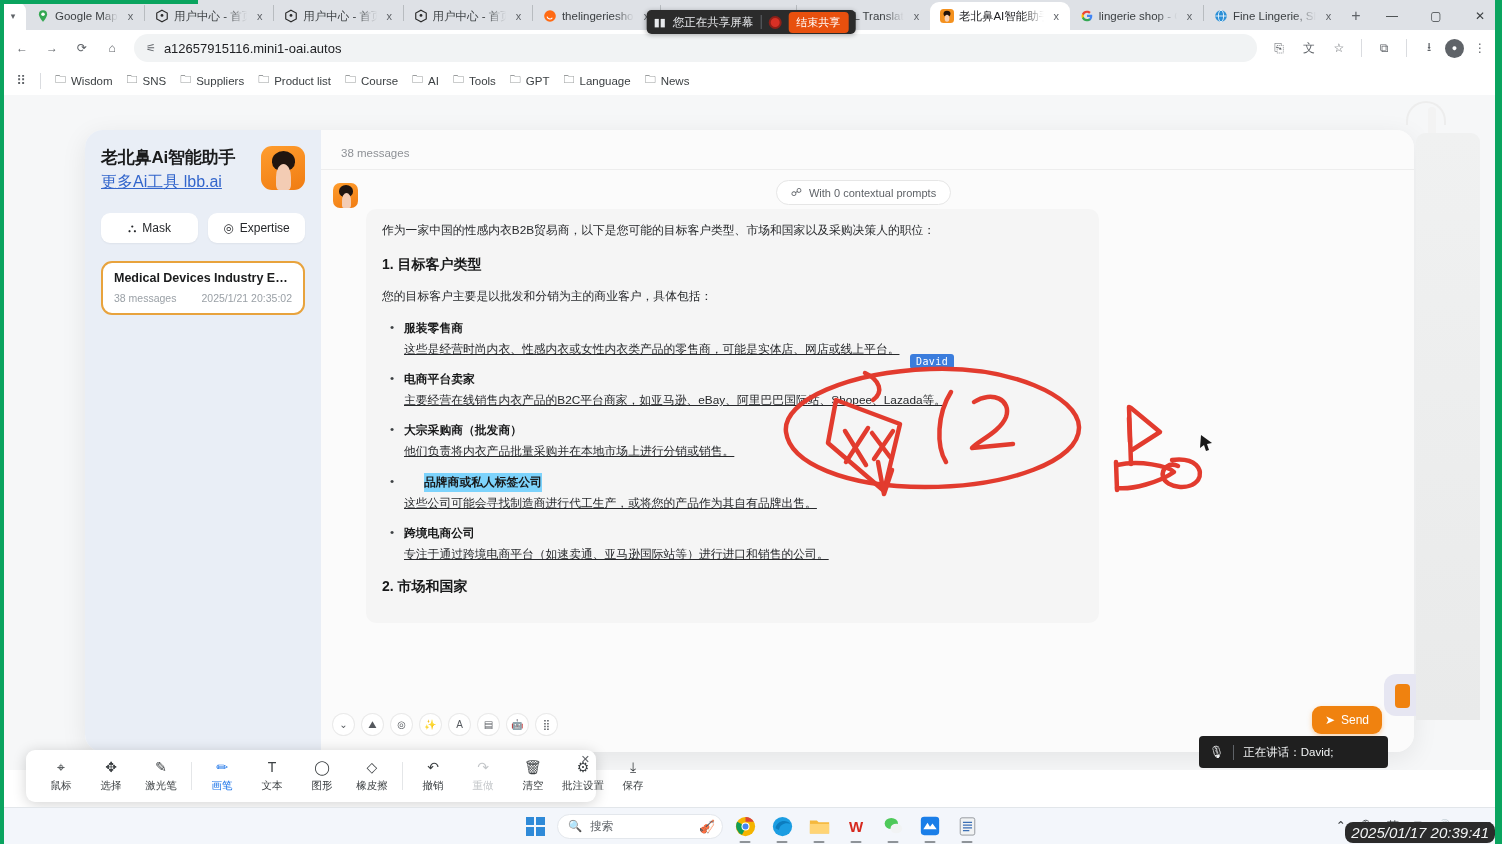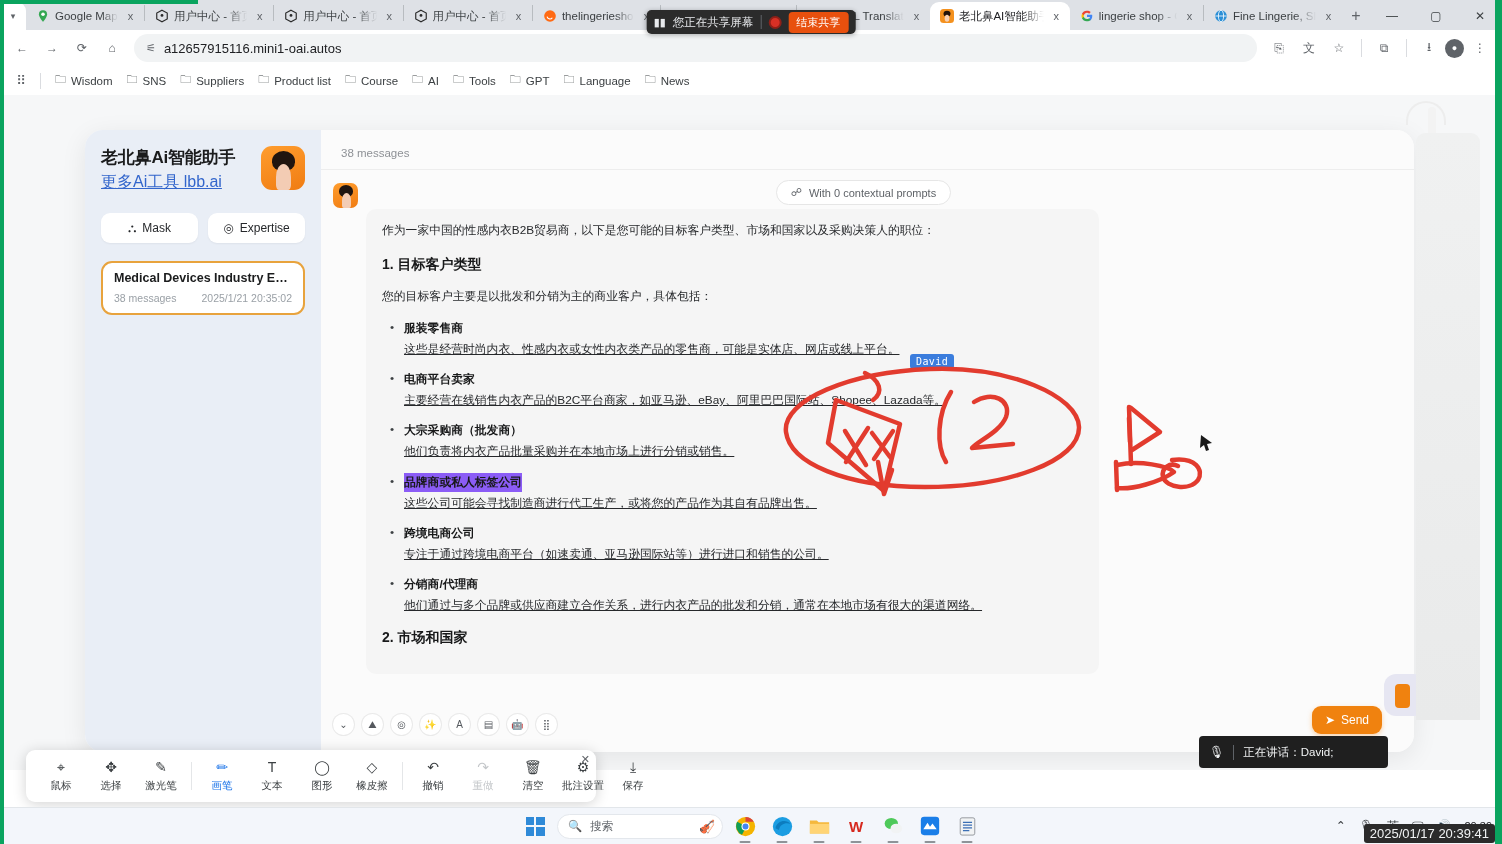--- a/index.html
+++ b/index.html
@@ -144,21 +144,21 @@
   .bubble {
     background: #f5f5f5; border-radius: 10px; padding: 12px 16px 14px 16px;
     width: 733px; color: #26282b; line-height: 1.62; font-size: 11.8px;
   }
   .bubble p { margin: 0 0 13px 0; }
   .bubble h3 { font-size: 14px; font-weight: 700; margin: 0 0 11px 0; color: #18191a; }
   .bubble ul { list-style: none; margin: 0; padding: 0; text-decoration: underline; }
   .bubble li { margin-bottom: 11px; padding-left: 22px; position: relative; }
   .bubble li::before { content: "•"; position: absolute; left: 8px; top: -1px; color: #3c4043; }
   .li-title { font-weight: 700; display: inline-block; color: #18191a; }
-  .li-title.hl { background: #8b5cf6; }
+  .li-title.hl { background: #7dd3fc; margin-left: 20px; }
   .li-desc { display: block; margin-top: 2px; }
 
   
   .composer { padding: 6px 20px 10px 12px; position: relative; }
   .comp-icons { display: flex; gap: 8px; margin-bottom: 7px; }
   .ci {
     width: 21px; height: 21px; border-radius: 50%; background: #fff;
     box-shadow: 0 0 0 1px #eaeaea; display: flex; align-items: center; justify-content: center;
     color: #55595e; font-size: 10px;
   }
@@ -250,21 +250,21 @@
     display: flex; align-items: center; gap: 8px; padding: 0 10px;
     font-size: 11.5px; color: #5f6368; border: 1px solid #e3e7ec; position: relative;
   }
   .tb-app { width: 30px; height: 30px; display: flex; align-items: center; justify-content: center; position: relative; }
   .tb-app .under { position: absolute; bottom: -2px; left: 50%; transform: translateX(-50%);
                    width: 11px; height: 2.5px; border-radius: 2px; background: #8e9398; }
   .tray { position: absolute; right: 10px; display: flex; align-items: center; gap: 13px; color: #3c4043; font-size: 12px; }
   .clock { font-size: 11px; line-height: 1.15; text-align: right; color: #202124; }
   .datetime-tip {
     position: absolute; right: 7px; bottom: 1px; background: #2b2b2b; color: #f1f3f4;
-    font-size: 13px; padding: 2px 6px; border-radius: 3px; white-space: nowrap;
+    font-size: 15px; padding: 2px 6px; border-radius: 8px; white-space: nowrap; font-style: italic;
   }
   .green-edge { position: absolute; right: 0; top: 0; bottom: 0; width: 7px; background: #0aa45f; z-index: 95; }
   .green-edge-top { position: absolute; left: 0; top: 0; width: 198px; height: 4px; background: #0aa45f; z-index: 95; }
   .green-edge-left { position: absolute; left: 0; top: 0; bottom: 0; width: 4px; background: #0aa45f; z-index: 95; }
 </style>
 </head>
 <body>
 
 <div class="green-edge-top"></div>
 <div class="green-edge-left"></div>
@@ -503,21 +503,20 @@
             <div class="bubble">
               <p>作为一家中国的性感内衣B2B贸易商，以下是您可能的目标客户类型、市场和国家以及采购决策人的职位：</p>
               <h3>1. 目标客户类型</h3>
               <p>您的目标客户主要是以批发和分销为主的商业客户，具体包括：</p>
               <ul id="items-host">
                   <li><span class="li-title">服装零售商</span><span class="li-desc">这些是经营时尚内衣、性感内衣或女性内衣类产品的零售商，可能是实体店、网店或线上平台。</span></li>
                   <li><span class="li-title">电商平台卖家</span><span class="li-desc">主要经营在线销售内衣产品的B2C平台商家，如亚马逊、eBay、阿里巴巴国际站、Shopee、Lazada等。</span></li>
                   <li><span class="li-title">大宗采购商（批发商）</span><span class="li-desc">他们负责将内衣产品批量采购并在本地市场上进行分销或销售。</span></li>
                   <li><span class="li-title hl">品牌商或私人标签公司</span><span class="li-desc">这些公司可能会寻找制造商进行代工生产，或将您的产品作为其自有品牌出售。</span></li>
                   <li><span class="li-title">跨境电商公司</span><span class="li-desc">专注于通过跨境电商平台（如速卖通、亚马逊国际站等）进行进口和销售的公司。</span></li>
-                  <li><span class="li-title">分销商/代理商</span><span class="li-desc">他们通过与多个品牌或供应商建立合作关系，进行内衣产品的批发和分销，通常在本地市场有很大的渠道网络。</span></li>
                 </ul>
               <h3>2. 市场和国家</h3>
 
             </div>
           </div>
         </div>
 
         <div class="composer">
           <div class="comp-icons" id="comp-icons-host">
               <div class="ci">⌄</div>

